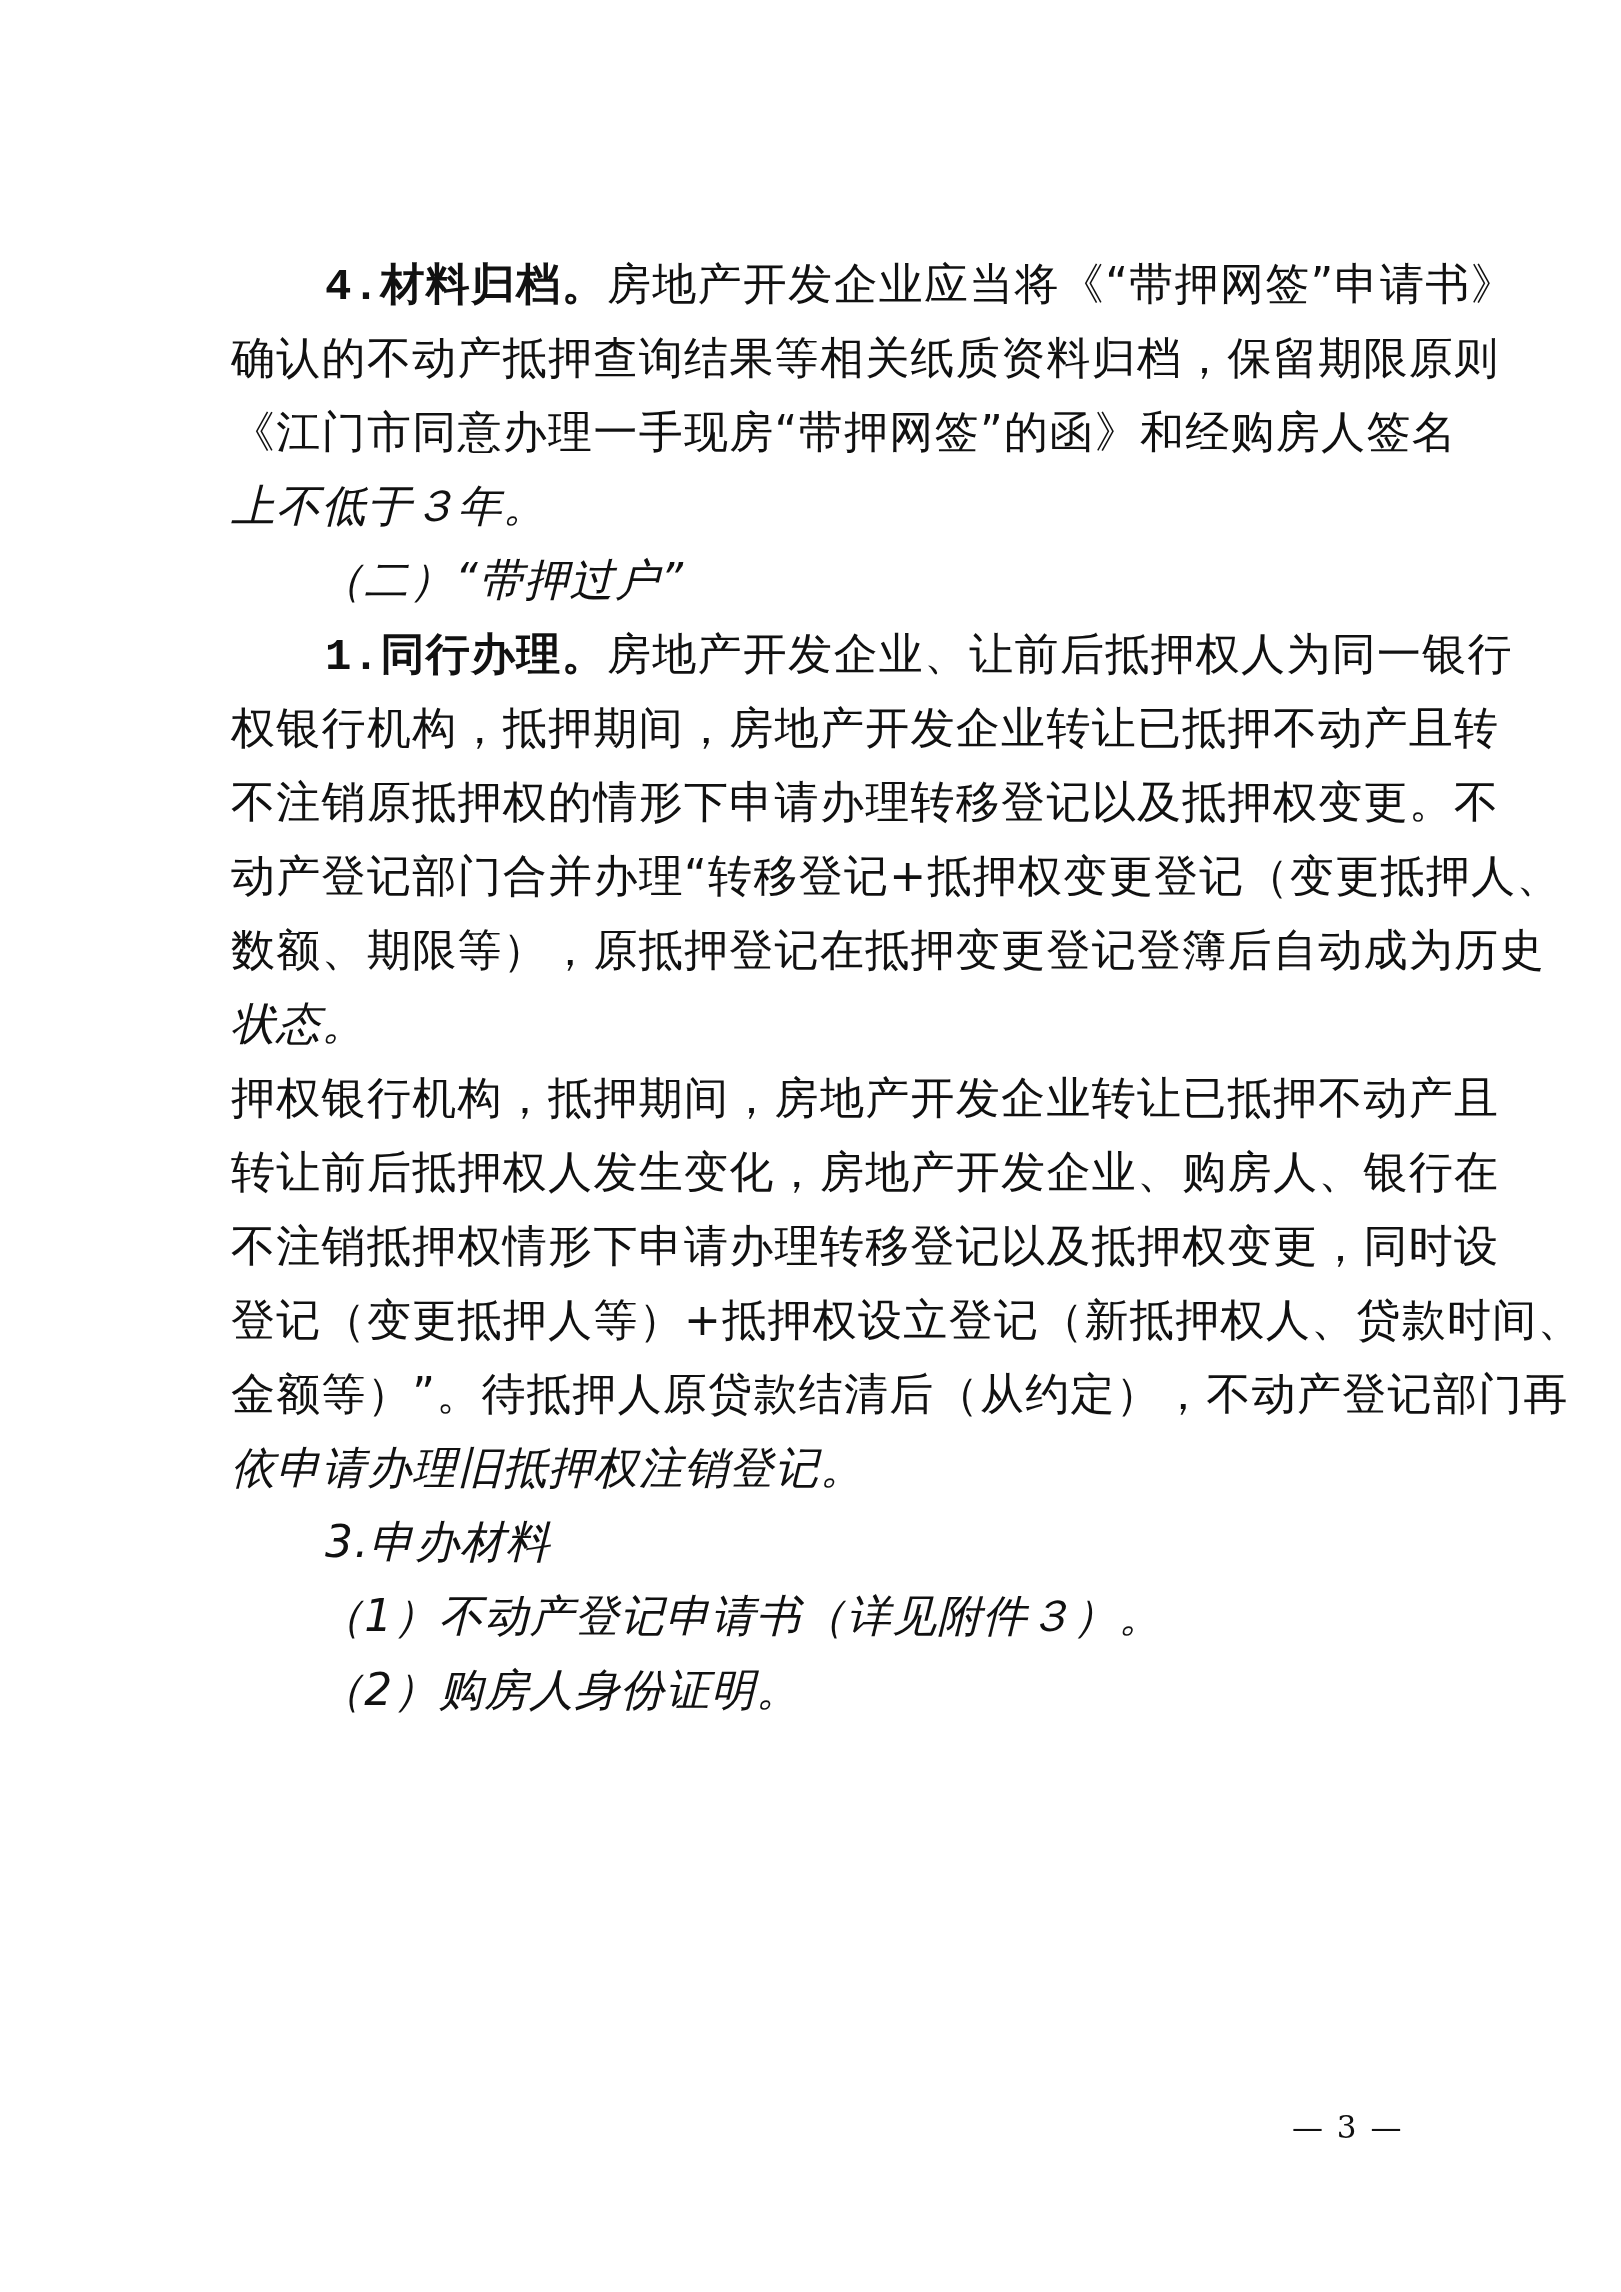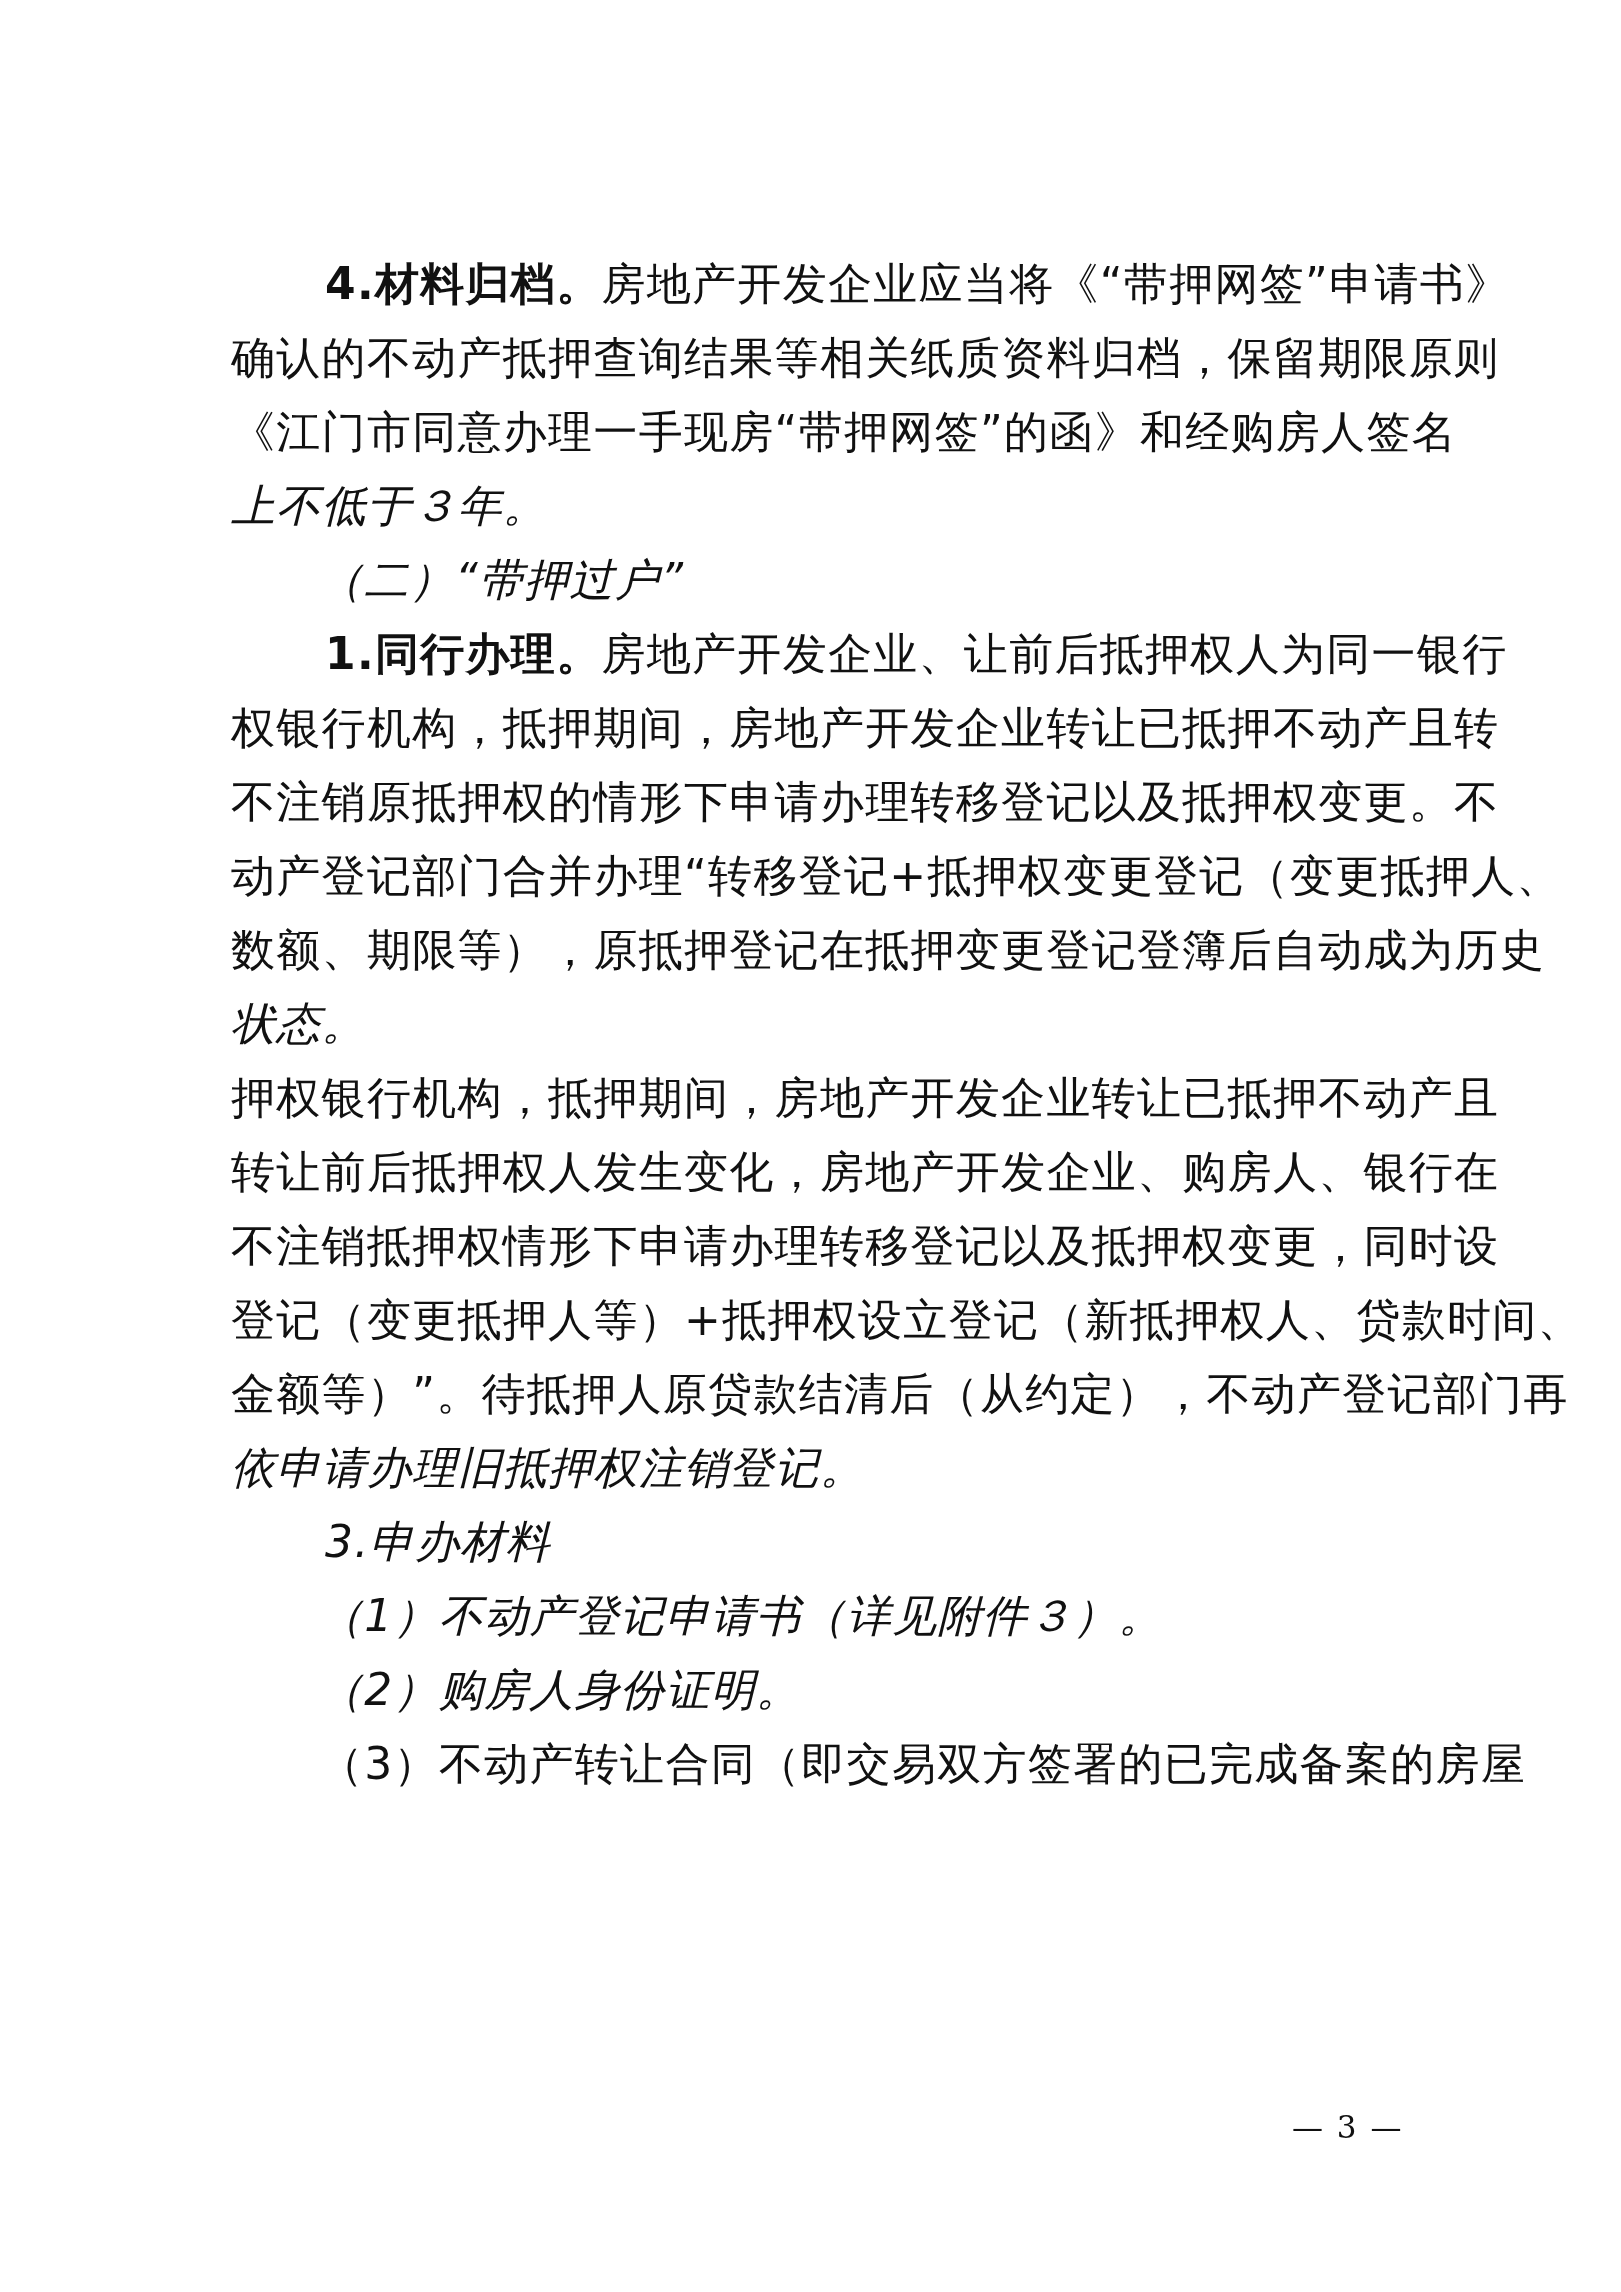--- a/index.html
+++ b/index.html
@@ -12,21 +12,21 @@
     height: 74px;
     color: #111111;
     white-space: nowrap;
     letter-spacing: 1.3px;
     text-align: justify;
     text-align-last: justify;
   }
   .line.last { text-align-last: left; font-style: italic; }
   .indent { padding-left: 94px; }
   .indent-s { padding-left: 88px; }
-  .bold { font-weight: bold; }
+  .bold { font-weight: bold; font-family: Liberation Mono, monospace; }
   .pagenum {
     position: absolute; left: 1292px; top: 2109px;
     font-family: "DejaVu Serif", serif; font-size: 31px; color: #111;
     letter-spacing: 2px;
   }
 </style>
 </head>
 <body>
 
 <div class="page">
@@ -48,17 +48,16 @@
   <div class="line">押权银行机构，抵押期间，房地产开发企业转让已抵押不动产且</div>
   <div class="line">转让前后抵押权人发生变化，房地产开发企业、购房人、银行在</div>
   <div class="line">不注销抵押权情形下申请办理转移登记以及抵押权变更，同时设</div>
   <div class="line">登记（变更抵押人等）+抵押权设立登记（新抵押权人、贷款时间、</div>
   <div class="line">金额等）”。待抵押人原贷款结清后（从约定），不动产登记部门再</div>
   <div class="line last">依申请办理旧抵押权注销登记。</div>
 
   <div class="line last indent">3.申办材料</div>
   <div class="line last indent-s">（1）不动产登记申请书（详见附件３）。</div>
   <div class="line last indent-s">（2）购房人身份证明。</div>
-  <div class="line indent-s">（3）不动产转让合同（即交易双方签署的已完成备案的房屋</div>
 </div>
 
 <div class="pagenum">— 3 —</div>
 
 
 </body></html>

